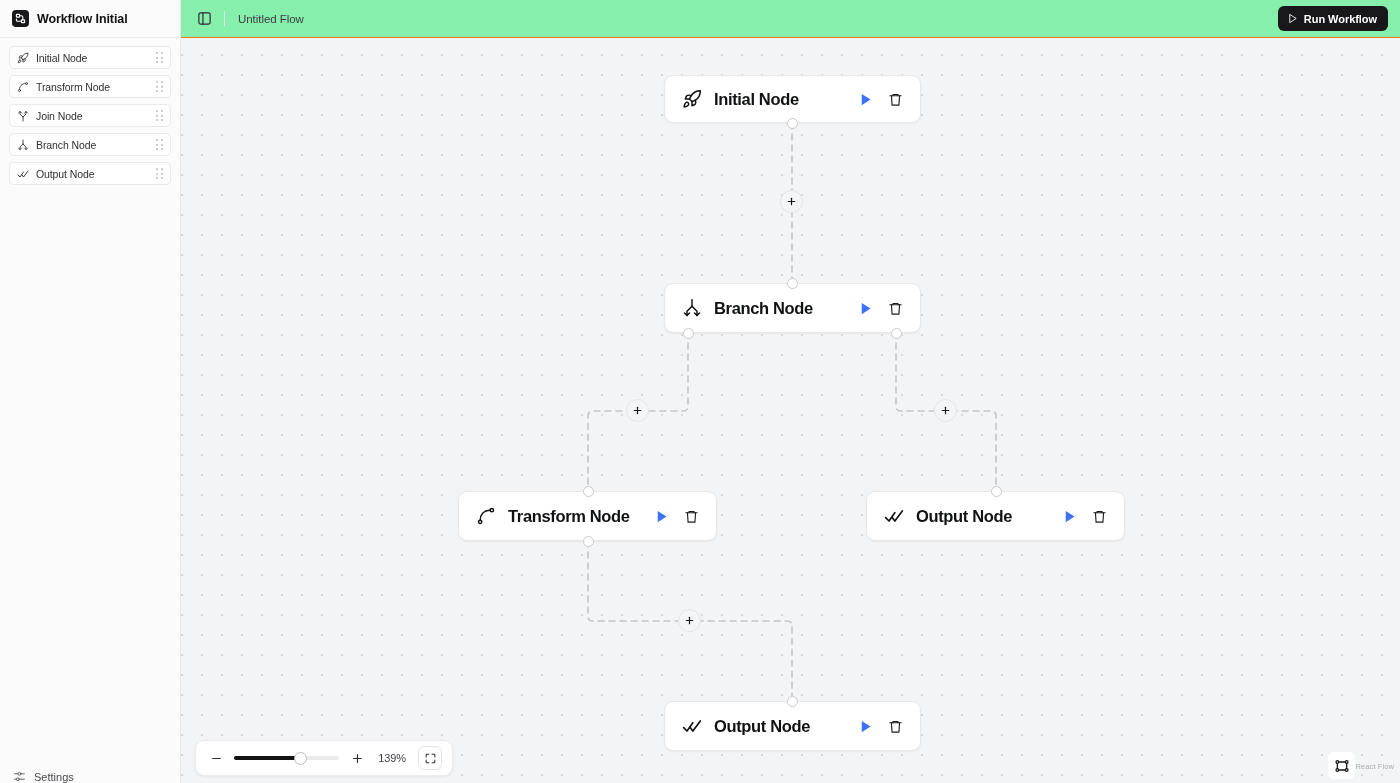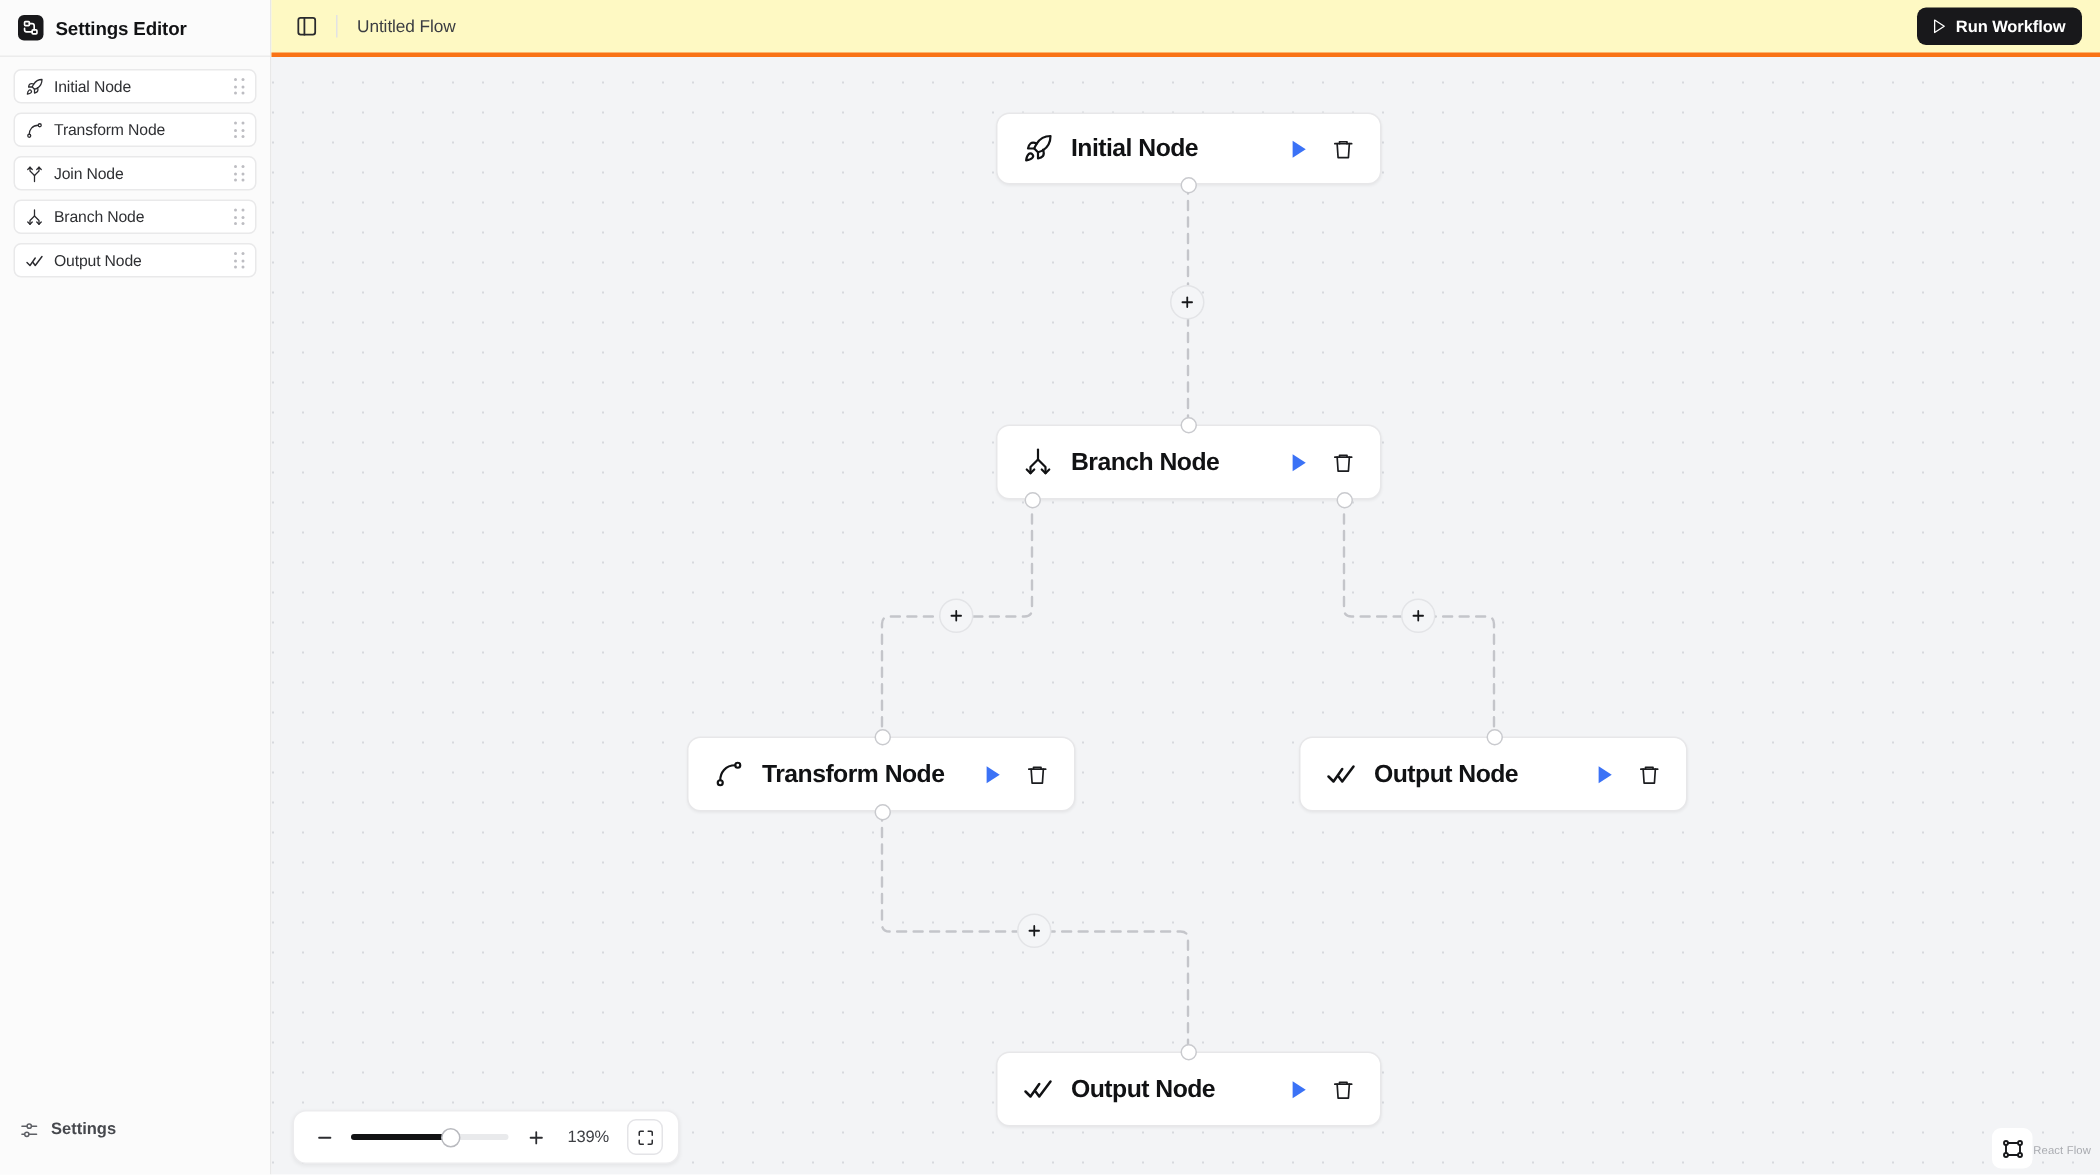--- a/index.html
+++ b/index.html
@@ -51,32 +51,31 @@
   .pi-icon { width: 12px; height: 12px; flex: 0 0 12px; display:flex; align-items:center; justify-content:center; color: #2b2b2f; }
   .pi-label { font-size: 10.5px; color: #2f3033; flex: 1 1 auto; letter-spacing: -0.1px; white-space: nowrap; }
   .drag-dots { width: 8px; height: 11px; flex: 0 0 8px; display: grid;
     grid-template-columns: 2px 2px; grid-template-rows: 2px 2px 2px;
     gap: 2.2px 3px; align-content: center; justify-content: center; }
   .drag-dots i { background: #bdbdc2; border-radius: 50%; display: block; width: 2px; height: 2px; }
 
   .sidebar-footer {
     position: absolute; left: 0; bottom: 0; width: 100%;
     height: 36px;
-    display: flex; align-items: flex-start; gap: 8px;
+    display: flex; align-items: flex-end; gap: 8px;
     padding: 0 13px;
-    font-weight: bold;
   }
   .sf-icon { width: 13px; height: 13px; color: #5d5f65; display:flex; align-items:center; }
   .sf-label { font-size: 11px; color: #46484d; }
 
   
   .main { position: relative; flex: 1 1 auto; height: 783px; }
   .topbar {
-    height: 38px; background: #fef9c3;
-    border-bottom: 3px solid #f97316;
+    height: 38px; background: #86efac;
+    border-bottom: 1px solid #f97316;
     display: flex; align-items: center;
     padding: 0 12px 0 13px;
     position: relative; z-index: 40;
   }
   .panel-toggle {
     width: 20px; height: 20px; display:flex; align-items:center; justify-content:center;
     color: #2a2b2e; cursor: pointer; border-radius: 4px;
   }
   .topbar-sep { width: 1px; height: 15px; background: #e2e2e4; margin: 0 13px 0 10px; }
   .flow-name { font-size: 11.5px; color: #3b3d42; letter-spacing: -0.05px; }
@@ -190,21 +189,21 @@
 
     <div class="sidebar-header">
       <span class="logo-box">
         <svg width="11" height="11" viewBox="0 0 24 24" fill="none" stroke="#ffffff" stroke-width="2.4" stroke-linecap="round" stroke-linejoin="round">
           <rect x="3" y="3" width="7" height="6" rx="1.4"></rect>
           <rect x="14" y="15" width="7" height="6" rx="1.4"></rect>
           <path d="M10 6h4a3 3 0 0 1 3 3v6"></path>
           <path d="M3 13v2a3 3 0 0 0 3 3h8"></path>
         </svg>
       </span>
-      <span class="app-title">Settings Editor</span>
+      <span class="app-title">Workflow Initial</span>
     </div>
 
     <div class="palette">
 
       <div class="palette-item">
         <span class="pi-icon">
           <svg width="12" height="12" viewBox="0 0 24 24" fill="none" stroke="currentColor" stroke-width="1.7" stroke-linecap="round" stroke-linejoin="round">
             <path d="M4.5 16.5c-1.5 1.3-2 5-2 5s3.7-.5 5-2c.7-.8.7-2.1-.1-2.9a2 2 0 0 0-2.9-.1z"></path>
             <path d="M12 15l-3-3a22 22 0 0 1 2-3.9A12.9 12.9 0 0 1 22 2c0 2.9-.8 8-6 11.5a22 22 0 0 1-4 1.5z"></path>
             <path d="M9 12H4s.5-2.8 2-4c1.7-1.3 5 0 5 0"></path>

